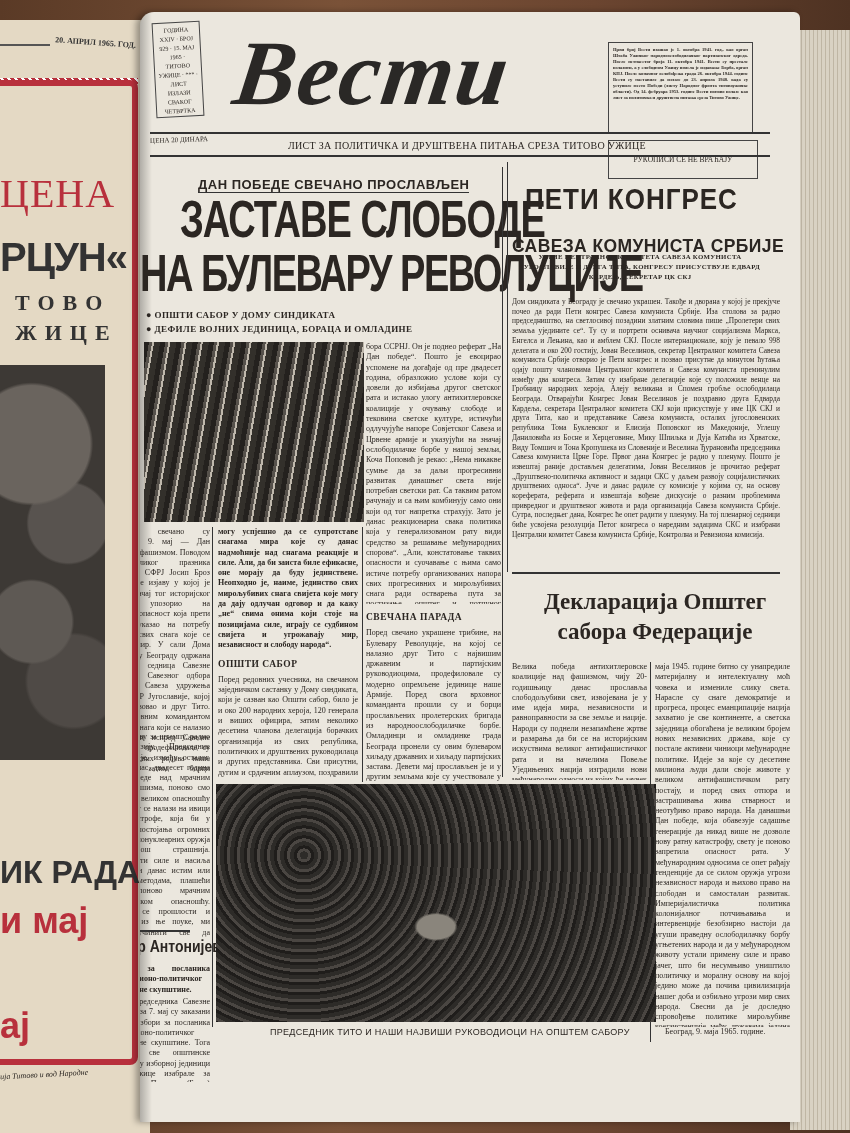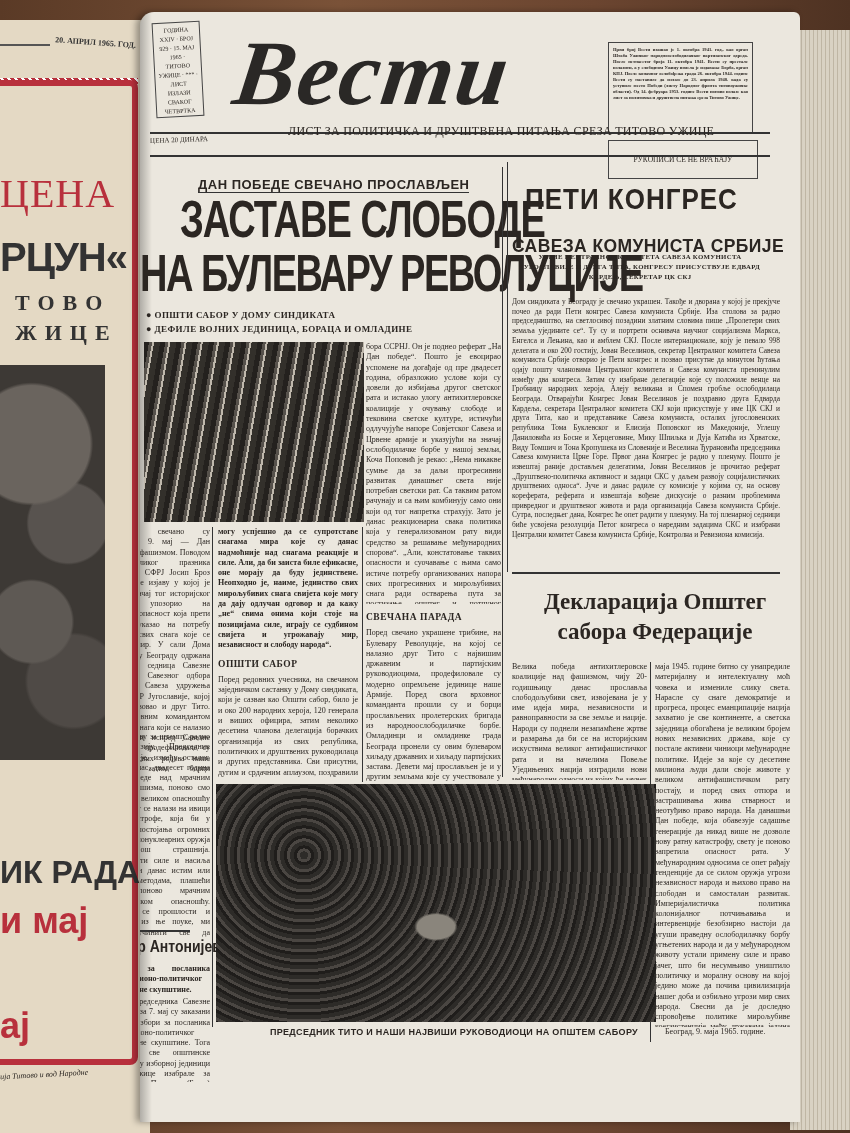--- a/index.html
+++ b/index.html
@@ -22,41 +22,41 @@
 .left-maj2{position:absolute;left:0;top:985px;font-family:"Liberation Sans",sans-serif;font-size:36px;font-weight:bold;color:#b8303c}
 .left-foot{position:absolute;left:0;top:1050px;font-size:8px;font-style:italic;line-height:10px;transform:rotate(-3deg)}
 
 .page{position:absolute;left:140px;top:12px;width:660px;height:1110px;background:#ebe7de;border-radius:14px 6px 0 0;box-shadow:-4px 0 6px rgba(0,0,0,.35);overflow:hidden}
 .page-edge{position:absolute;left:790px;top:30px;width:60px;height:1100px;background:repeating-linear-gradient(90deg,#d9d2c3 0 3px,#bfb6a4 3px 4px)}
 .page::before{content:"";position:absolute;left:0;top:0;width:12px;height:100%;background:linear-gradient(90deg,rgba(0,0,0,.25),transparent)}
 .mh-box{position:absolute;left:14px;top:10px;width:48px;height:95px;border:1px solid #444;font-size:6px;line-height:9px;padding:3px;transform:rotate(-3deg);text-align:center}
 .masthead{position:absolute;left:95px;top:8px;font-family:"Liberation Serif",serif;font-style:italic;font-weight:bold;font-size:92px;color:#2a2826;letter-spacing:2px;transform:skewX(-8deg)}
 .mh-info{position:absolute;left:468px;top:30px;width:145px;height:92px;border:1px solid #444;font-size:4.6px;line-height:6px;padding:4px;text-align:justify;font-weight:bold}
 .mh-price{position:absolute;left:10px;top:124px;font-size:7px;transform:rotate(-2deg)}
-.mh-tagline{position:absolute;left:148px;top:112px;font-size:12px;letter-spacing:.3px}
+.mh-tagline{position:absolute;left:148px;top:128px;font-size:10px;letter-spacing:.3px}
 .mh-rukopisi{position:absolute;left:468px;top:128px;width:150px;border:1px solid #444;font-size:7.5px;text-align:center;padding:14px}
 .rule-top{position:absolute;left:10px;top:120px;width:620px;height:2px;background:#333}
 .rule2{position:absolute;left:10px;top:143px;width:620px;height:2px;background:#333}
 
 .kicker{position:absolute;left:58px;top:165px;font-family:"Liberation Sans",sans-serif;font-weight:bold;font-size:13px;border-bottom:1.5px solid #333;letter-spacing:.5px}
 .head1{position:absolute;left:40px;top:182px;font-family:"Liberation Sans",sans-serif;font-weight:bold;font-size:38px;transform:scaleY(1.35);transform-origin:top left;letter-spacing:-1px;line-height:1}
 .head2{position:absolute;left:0px;top:236px;font-family:"Liberation Sans",sans-serif;font-weight:bold;font-size:38px;transform:scaleY(1.35);transform-origin:top left;letter-spacing:-1.5px;line-height:1}
 .bullets{position:absolute;left:6px;top:296px;font-size:9px;font-weight:bold;line-height:14px;letter-spacing:.4px}
 .photo1{position:absolute;left:4px;top:330px;width:220px;height:180px;background:repeating-linear-gradient(100deg,#2c2a27 0 5px,#5a5550 5px 8px,#b9b3a8 8px 10px,#3a3733 10px 16px);filter:contrast(1.1)}
 .col{position:absolute;font-size:8px;line-height:10.3px;text-align:justify;overflow:hidden}
 .subhead{font-weight:bold;text-align:left;font-size:9.5px;margin:8px 0 6px;letter-spacing:.5px}
 .vrule{position:absolute;width:1px;background:#333}
 
 .peti{position:absolute;left:385px;top:172px;font-family:"Liberation Sans",sans-serif;font-weight:bold;font-size:26px;transform:scaleY(1.15);letter-spacing:1px}
 .saveza{position:absolute;left:372px;top:224px;font-family:"Liberation Sans",sans-serif;font-weight:bold;font-size:17.5px;letter-spacing:.4px}
 .deck{position:absolute;left:380px;top:240px;width:240px;text-align:center;font-size:6.8px;line-height:10px;font-weight:bold;letter-spacing:.3px}
 .dekl{position:absolute;left:395px;top:575px;font-family:"Liberation Serif",serif;font-weight:bold;font-size:23px;text-align:center;line-height:30px;width:240px}
 .hrule{position:absolute;height:1.5px;background:#333}
 .photo2{position:absolute;left:76px;top:772px;width:440px;height:238px;background:radial-gradient(ellipse at 50% 60%,#8a857c 0 6%,transparent 7%),repeating-radial-gradient(circle at 20% 30%,#2d2b28 0 4px,#4a4642 4px 7px,#1f1d1b 7px 10px);}
-.caption{position:absolute;left:130px;top:1015px;font-family:"Liberation Sans",sans-serif;font-weight:bold;font-size:9px;letter-spacing:.3px}
+.caption{position:absolute;left:130px;top:1015px;font-family:"Liberation Sans",sans-serif;font-weight:normal;font-size:9px;letter-spacing:.3px}
 .byline{position:absolute;left:-35px;top:926px;font-family:"Liberation Sans",sans-serif;font-weight:bold;font-size:14px;transform:scaleY(1.2)}
 </style>
 </head>
 <body>
 
 <div class="wood"></div>
 
 <div class="left-page">
   <div class="left-rule"></div>
   <div class="left-date">20. АПРИЛ 1965. ГОД.</div>

